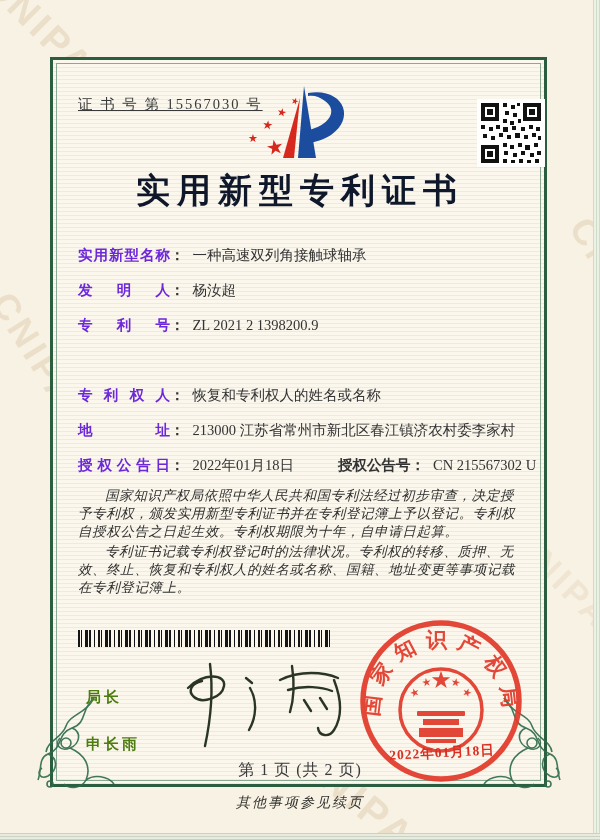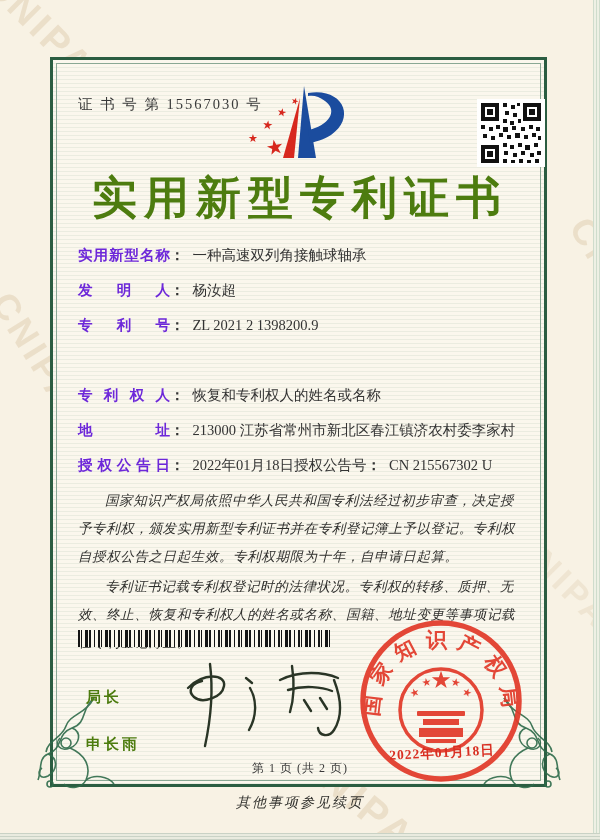--- a/index.html
+++ b/index.html
@@ -28,45 +28,45 @@
   .frame .guilloche{
     position:absolute; left:0; top:0; right:0; bottom:0;
     background:repeating-linear-gradient(0deg, rgba(96,138,112,0.10) 0 1px, transparent 1px 4px);
     pointer-events:none;
   }
   .wm{
     position:absolute; font-family:"Liberation Sans", sans-serif;
     font-weight:bold; color:rgba(205,178,138,0.30); letter-spacing:4px;
     pointer-events:none; white-space:nowrap;
   }
-  .cert-no{position:absolute; left:78px; top:95px; font-size:14.5px; letter-spacing:2px; color:#3a3a3a;}
+  .cert-no{position:absolute; left:78px; top:95px; font-size:14.5px; letter-spacing:2px; color:#3a3a3a;text-decoration:underline;}
   .logo{position:absolute; left:238px; top:84px;}
   .qr{position:absolute; left:477px; top:99px; width:68px; height:68px; background:#fff;}
   .title{
     position:absolute; left:0; top:168px; width:100%;
-    text-align:center; font-size:45px; font-weight:bold; letter-spacing:7px; color:#4d7c0f;
+    text-align:center; font-size:34px; font-weight:bold; letter-spacing:7px; color:#0f172a;
   }
   .row{position:absolute; left:78px; font-size:14.5px; white-space:nowrap; color:#333;}
   .row .lbl{display:inline-block; width:92px; text-align:justify; text-align-last:justify; font-weight:bold; color:#6d28d9; vertical-align:bottom;}
   .row .colon{font-weight:bold; margin-right:8px;}
-  .row .lbl2{font-weight:normal; }
+  .row .lbl2{font-weight:bold; margin-left:44px;}
   .paras{position:absolute; left:78px; top:487px; width:444px;
-    font-size:13.5px; line-height:28px; color:#30302e; font-style:italic; letter-spacing:0.6px;}
+    font-size:13.5px; line-height:18px; color:#30302e; font-style:italic; letter-spacing:0.6px;}
   .paras p{margin:0 0 2px 0; text-indent:2em;}
   .barcode{position:absolute; left:78px; top:630px; width:252px; height:17px;
     background:repeating-linear-gradient(90deg,
       #151515 0 2px,#fbf7ed 2px 3px,#151515 3px 4px,#fbf7ed 4px 7px,
       #151515 7px 10px,#fbf7ed 10px 11px,#151515 11px 13px,#fbf7ed 13px 16px,
       #151515 16px 17px,#fbf7ed 17px 20px);}
   .comm{position:absolute; left:86px; font-size:15px; font-weight:bold; letter-spacing:3px; color:#4d7c0f;}
   .sig{position:absolute; left:172px; top:658px;}
   .seal{position:absolute; left:356px; top:616px; opacity:0.93;}
   .seal-date{position:absolute; left:362px; top:744px; width:160px; text-align:center;
     color:#d92f22; font-weight:bold; font-size:13.5px; letter-spacing:1px; transform:rotate(-3deg);}
-  .page-num{position:absolute; left:0; top:760px; width:100%; text-align:center; font-size:12px; letter-spacing:1px; color:#3a3a3a;}
+  .page-num{position:absolute; left:0; top:760px; width:100%; text-align:center; font-size:16px; letter-spacing:1px; color:#3a3a3a;}
   .note{position:absolute; left:0; top:794px; width:100%; text-align:center; font-size:14px; letter-spacing:2px; color:#33332f; font-style:italic;}
   .flourish{position:absolute; pointer-events:none;}
 </style>
 </head>
 <body>
 
 <div class="page">
 
   <div class="wm" style="left:-28px; top:4px; font-size:38px; transform:rotate(45deg);">CNIPA</div>
   <div class="wm" style="left:-30px; top:330px; font-size:36px; transform:rotate(58deg);">CNIPA</div>

